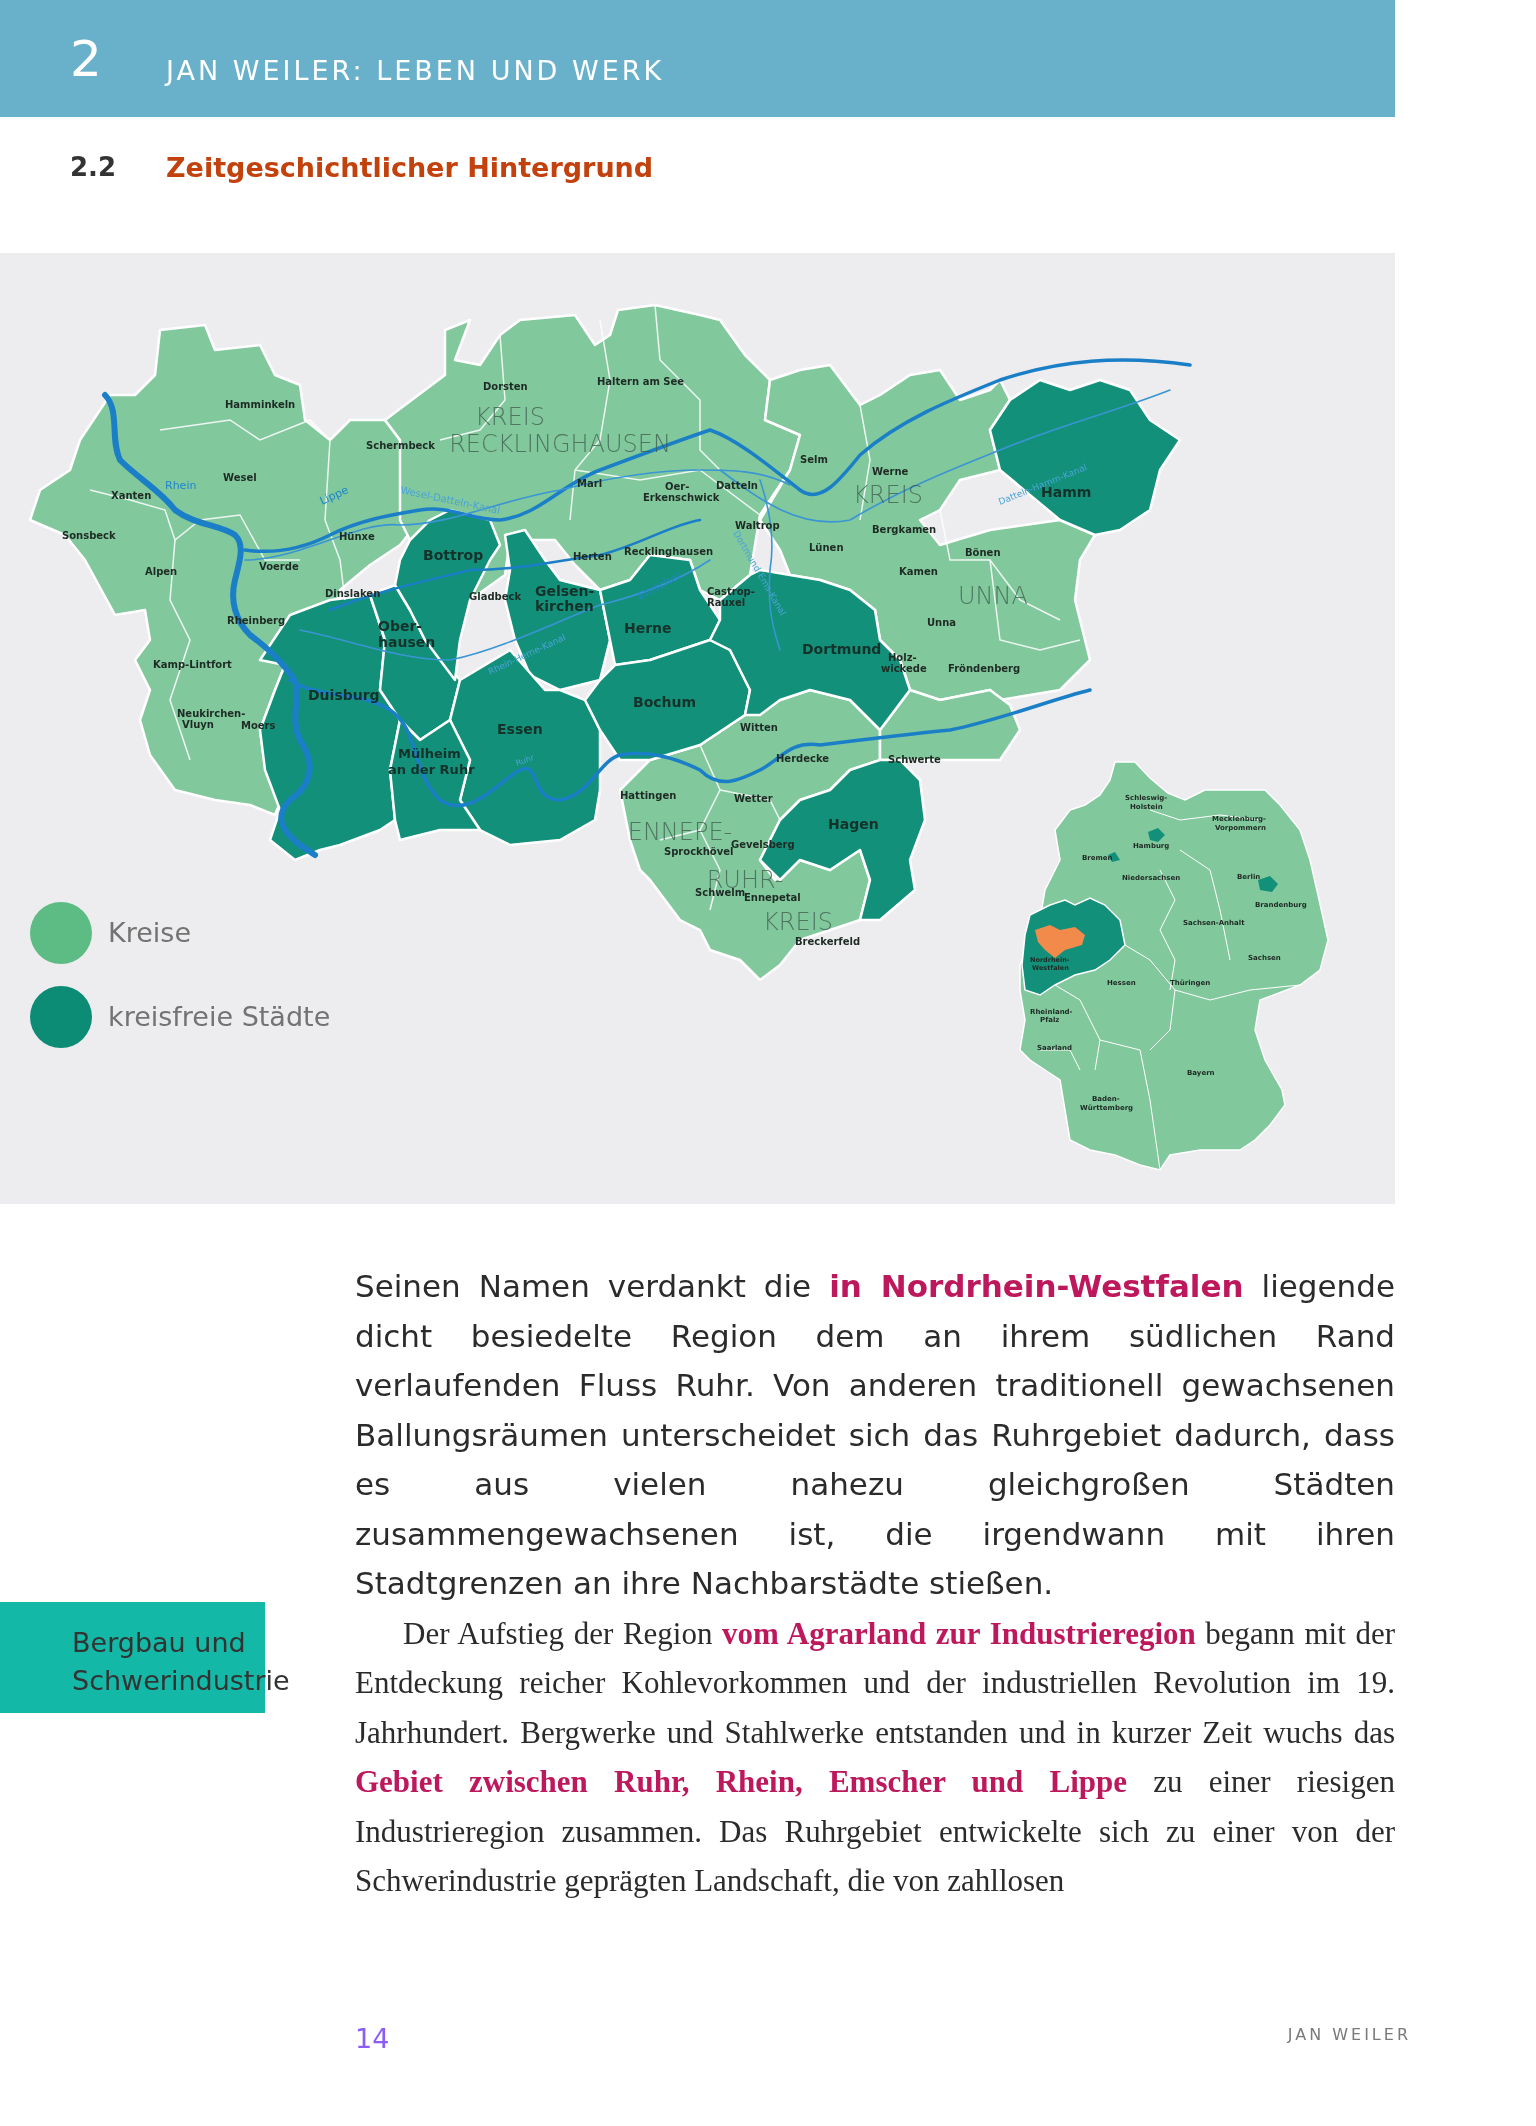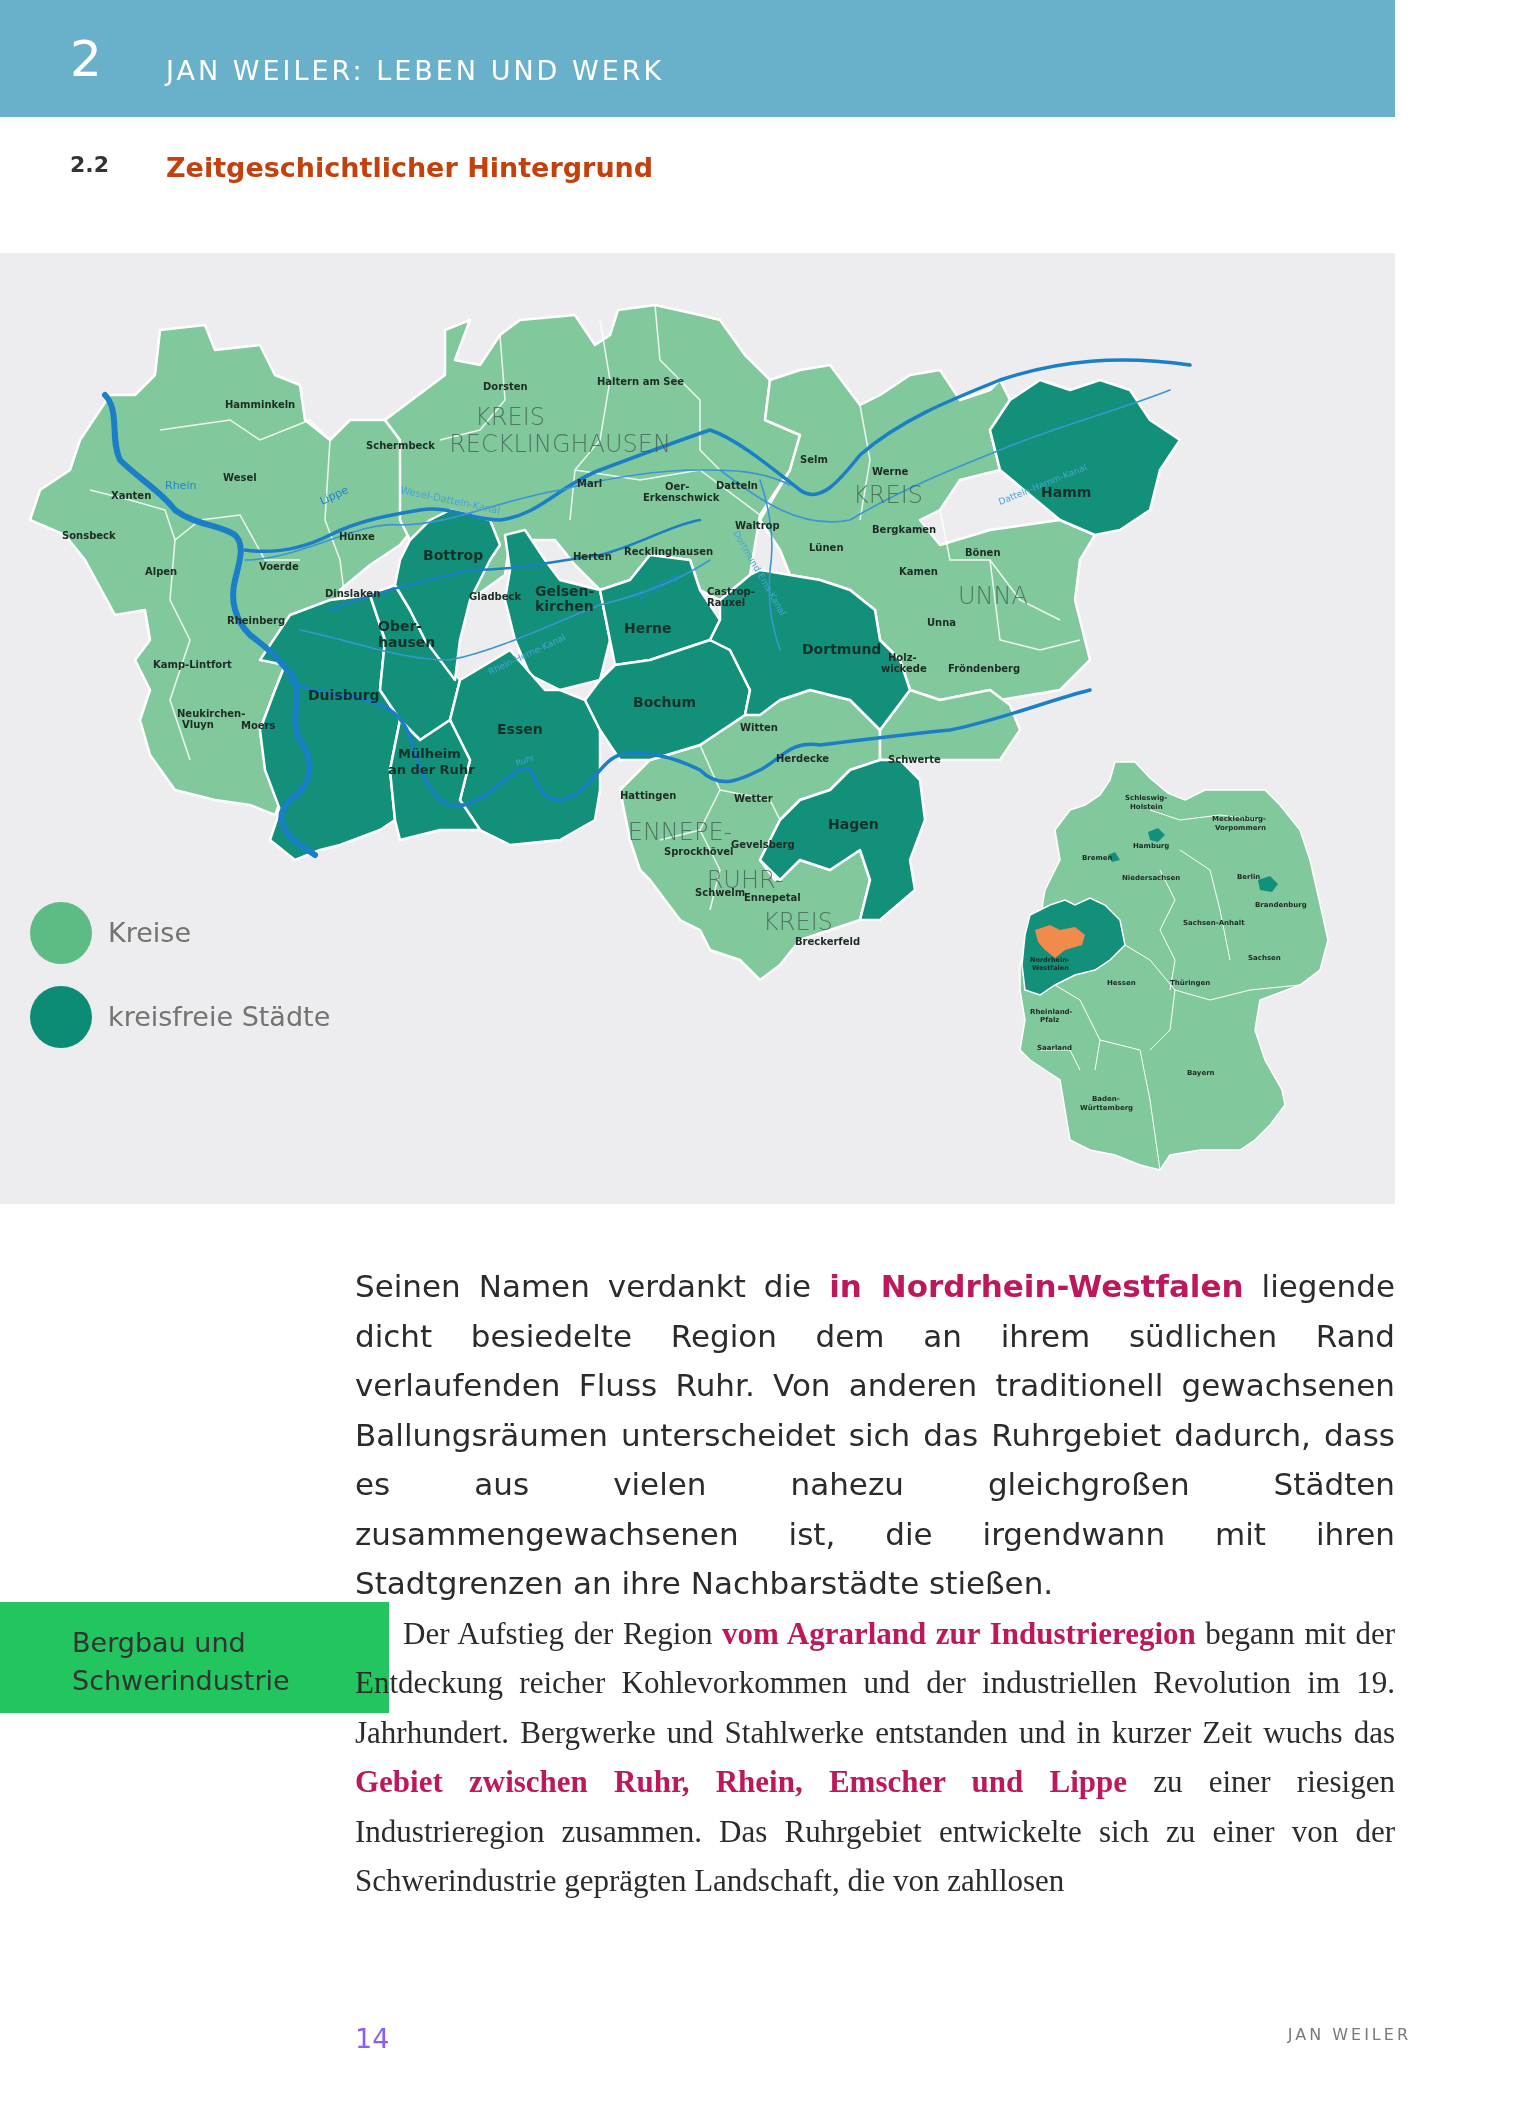--- a/index.html
+++ b/index.html
@@ -1,37 +1,37 @@
 <!DOCTYPE html>
 <html><head>
 <meta charset="utf-8">
 <style>
   html, body { margin: 0; padding: 0; background: #ffffff; }
   body { width: 1536px; height: 2126px; position: relative; overflow: hidden;
          font-family: "DejaVu Sans", "Liberation Sans", sans-serif; color: #2b2b2b; }
   .header-bar { position: absolute; left: 0; top: 0; width: 1395px; height: 117px; background: #69b1cb; }
   .chapter-num { position: absolute; left: 70px; top: 34px; font-size: 50px; color: #ffffff; line-height: 1; }
   .chapter-title { position: absolute; left: 166px; top: 57px; font-size: 27px; letter-spacing: 3px; color: #ffffff; line-height: 1; }
-  .section-num { position: absolute; left: 70px; top: 152px; font-size: 22px; font-weight: bold; color: #333; }
+  .section-num { position: absolute; left: 70px; top: 152px; font-size: 26px; font-weight: bold; color: #333; }
   .section-title { position: absolute; left: 166px; top: 152px; font-size: 27px; font-weight: bold; color: #c2410c; }
   .map-panel { position: absolute; left: 0; top: 253px; width: 1395px; height: 951px; background: #ededef; }
   .map-panel svg { position: absolute; left: 0; top: 0; }
   .lbl { font-family: "DejaVu Sans", sans-serif; font-weight: bold; fill: #1e2b24; }
   .lbl-big { font-family: "DejaVu Sans", sans-serif; fill: #14322a; }
   .kreis-lbl { font-family: "DejaVu Sans", sans-serif; font-weight: 200; fill: #3d5a4c; opacity: .75; }
   .river-lbl { font-family: "DejaVu Sans", sans-serif; fill: #1f86c9; }
   .canal-lbl { font-family: "DejaVu Sans", sans-serif; fill: #4aa3d6; }
   .legend { position: absolute; left: 30px; }
   .legend-dot { position: absolute; width: 62px; height: 62px; border-radius: 50%; }
   .legend-text { position: absolute; left: 78px; font-size: 27px; color: #737373; white-space: nowrap; }
   .body-text { position: absolute; left: 355px; top: 1262px; width: 1040px; font-size: 31px; line-height: 49.5px; color: #2b2b2b; text-align: justify; }
   .body-text p { margin: 0; }
   .body-text p.indent { text-indent: 48px; font-family: Liberation Serif, serif; }
   .body-text b { font-weight: bold; color: #be185d; }
-  .margin-note { position: absolute; left: 0; top: 1602px; width: 389px; height: 111px; background: #22c55e; }
+  .margin-note { position: absolute; left: 0; top: 1602px; width: 265px; height: 111px; background: #14b8a6; }
   .margin-note span { position: absolute; left: 72px; top: 22px; font-size: 27px; line-height: 38px; color: #333; }
   .page-num { position: absolute; left: 355px; top: 2023px; font-size: 27px; color: #8b5cf6; text-align: right; }
   .running-head { position: absolute; right: 125px; top: 2025px; font-size: 16px; letter-spacing: 3px; color: #7a7a7a; }
 </style>
 </head>
 <body>
 
 <div class="header-bar">
   <span class="chapter-num">2</span>
   <span class="chapter-title">JAN WEILER: LEBEN UND WERK</span>

